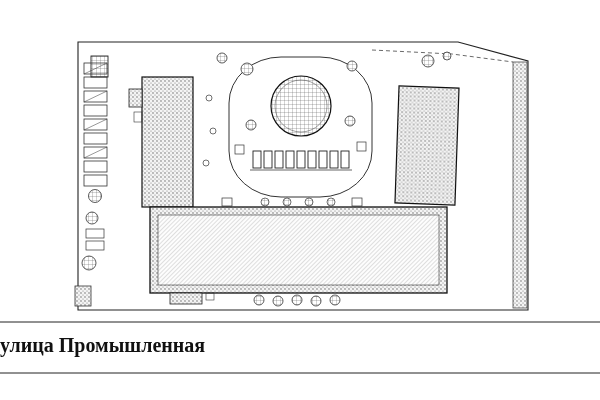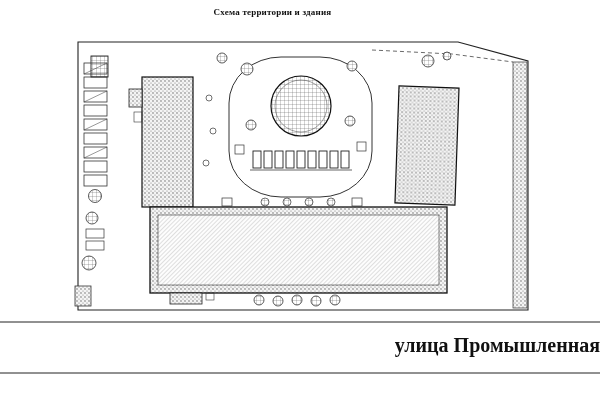--- a/index.html
+++ b/index.html
@@ -17,21 +17,21 @@
     top:6px;left:85px;width:375px;
     text-align:center;
     font-weight:bold;
     font-size:9px;
     line-height:13px;
     letter-spacing:.2px;
   }
   .street-label{
     position:absolute;
     top:334px;left:0;width:600px;
-    text-align:right;
+    text-align:left;
     font-weight:bold;
     font-size:20px;
   }
 </style>
 </head>
 <body>
 
 <div class="page">
 
   <svg class="plan-svg" width="600" height="400" viewBox="0 0 600 400">
@@ -167,18 +167,17 @@
       <circle cx="335" cy="300" r="5" fill="url(#gridHatch)"></circle>
     </g>
 
     <g stroke="#222" stroke-width="1">
       <line x1="0" y1="322" x2="600" y2="322"></line>
       <line x1="0" y1="373" x2="600" y2="373"></line>
     </g>
   </svg>
 
   <div class="title-block">
-    <div>Схема территории и здания</div>
   </div>
 
   <div class="street-label">улица Промышленная</div>
 
 </div>
 
 </body></html>

